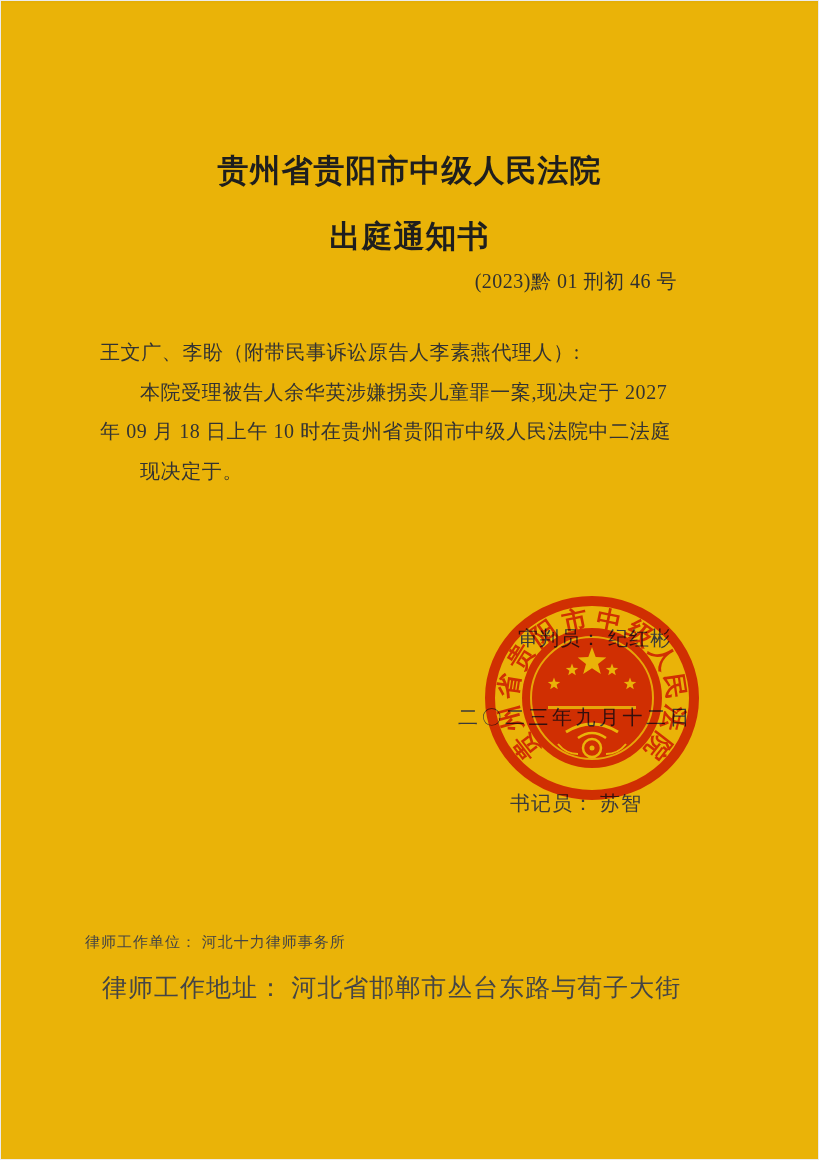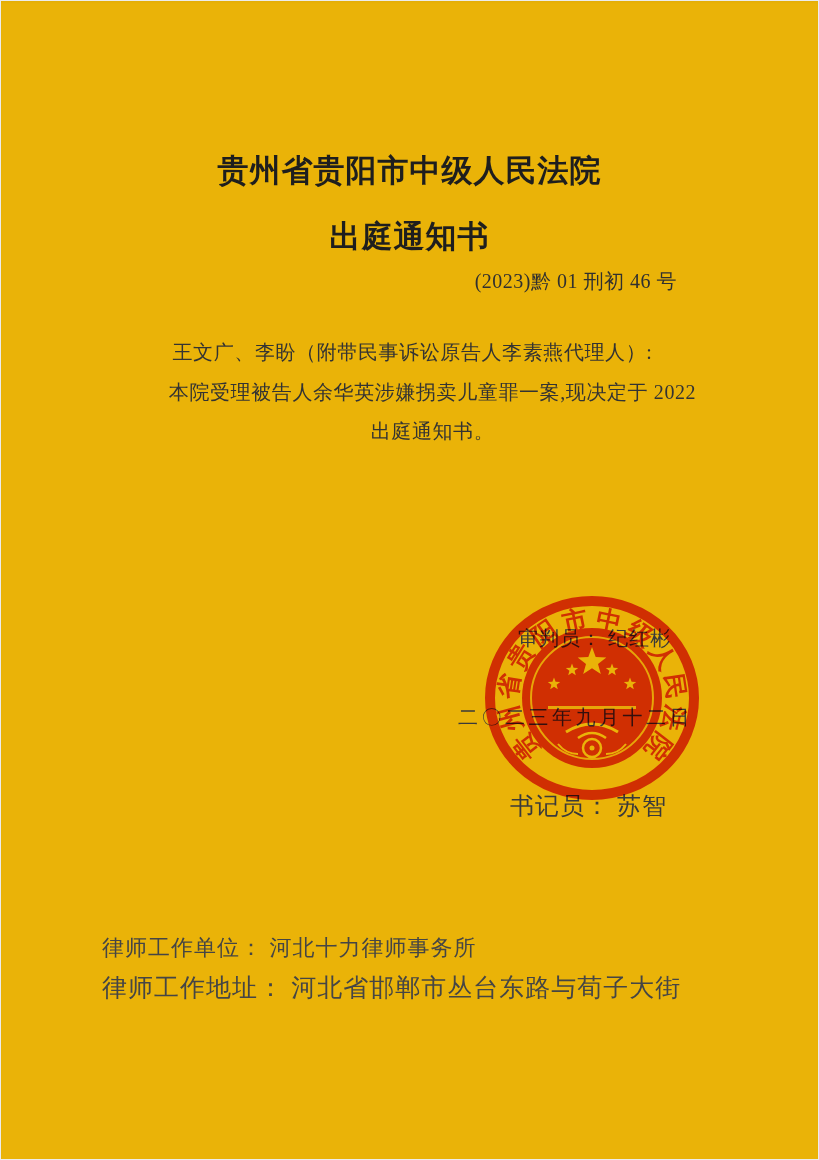--- a/index.html
+++ b/index.html
@@ -31,46 +31,46 @@
   }
   .case-no {
     position: absolute; top: 268px; right: 142px;
     font-size: 20px; letter-spacing: 0.5px; color: #303030;
   }
   .body-text {
     position: absolute; left: 100px; top: 333px; width: 625px;
     font-size: 20px; line-height: 39.5px; letter-spacing: 0.6px;
     color: #333333;
   }
-  .body-text .line { white-space: nowrap; text-align: center; }
+  .body-text .line { white-space: nowrap; }
   .body-text .indent { text-indent: 2em; }
   .sig-judge {
     position: absolute; left: 518px; top: 625px;
     font-size: 20px; letter-spacing: 1px; color: #3a3a3a;
     white-space: nowrap;
   }
   .sig-date {
     position: absolute; left: 458px; top: 704px;
     font-size: 20px; letter-spacing: 3.5px; color: #3a3a3a;
     white-space: nowrap;
   }
   .sig-clerk {
     position: absolute; left: 510px; top: 790px;
-    font-size: 24px; letter-spacing: 1px; color: #3a3a3a;
+    font-size: 20px; letter-spacing: 1px; color: #3a3a3a;
     white-space: nowrap;
   }
   .seal {
     position: absolute; left: 482px; top: 592px;
     width: 220px; height: 214px;
     mix-blend-mode: multiply;
     opacity: 0.94;
   }
   .footer-line1 {
-    position: absolute; left: 102px; top: 933px;
-    font-size: 22px; letter-spacing: 1px; color: #454545;
+    position: absolute; left: 85px; top: 933px;
+    font-size: 15px; letter-spacing: 1px; color: #454545;
     white-space: nowrap;
   }
   .footer-line2 {
     position: absolute; left: 102px; top: 971px;
     font-size: 25px; letter-spacing: 1px; color: #454545;
     white-space: nowrap;
   }
 </style>
 </head>
 <body>
@@ -78,22 +78,23 @@
 <div class="page">
 
   <div class="title1">贵州省贵阳市中级人民法院</div>
 
   <div class="title2">出庭通知书</div>
 
   <div class="case-no">(2023)黔 01 刑初 46 号</div>
 
   <div class="body-text">
     <div class="line">王文广、李盼（附带民事诉讼原告人李素燕代理人）:</div>
-    <div class="line indent">本院受理被告人余华英涉嫌拐卖儿童罪一案,现决定于 2022</div>
-    <div class="line indent">出庭通知书。</div>
+    <div class="line indent">本院受理被告人余华英涉嫌拐卖儿童罪一案,现决定于 2027</div>
+    <div class="line">年 09 月 18 日上午 10 时在贵州省贵阳市中级人民法院中二法庭</div>
+    <div class="line indent">现决定于。</div>
   </div>
 
   <div class="sig-judge">审判员： 纪红彬</div>
 
   <div class="sig-date">二〇二三年九月十二日</div>
 
   <div class="sig-clerk">书记员： 苏智</div>
 
   <svg class="seal" viewBox="0 0 220 214">
     <g id="seal-group">

